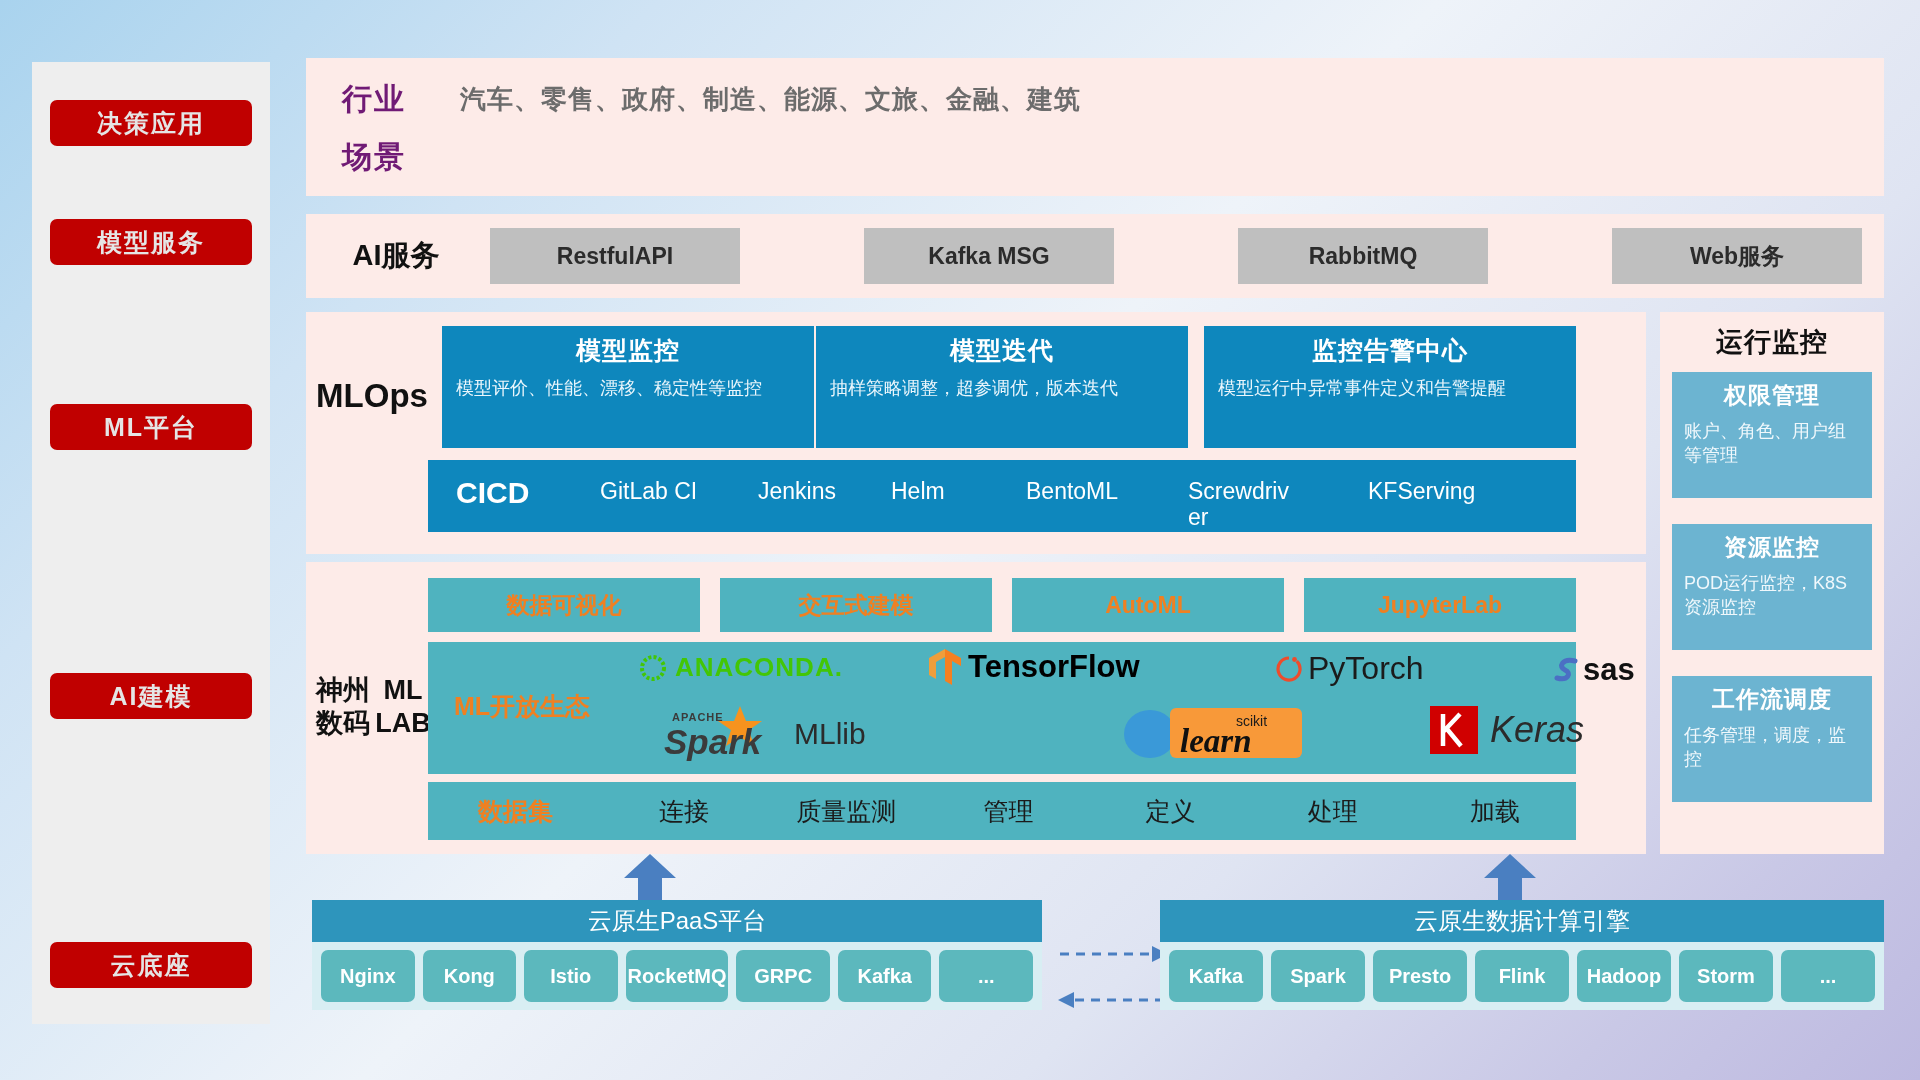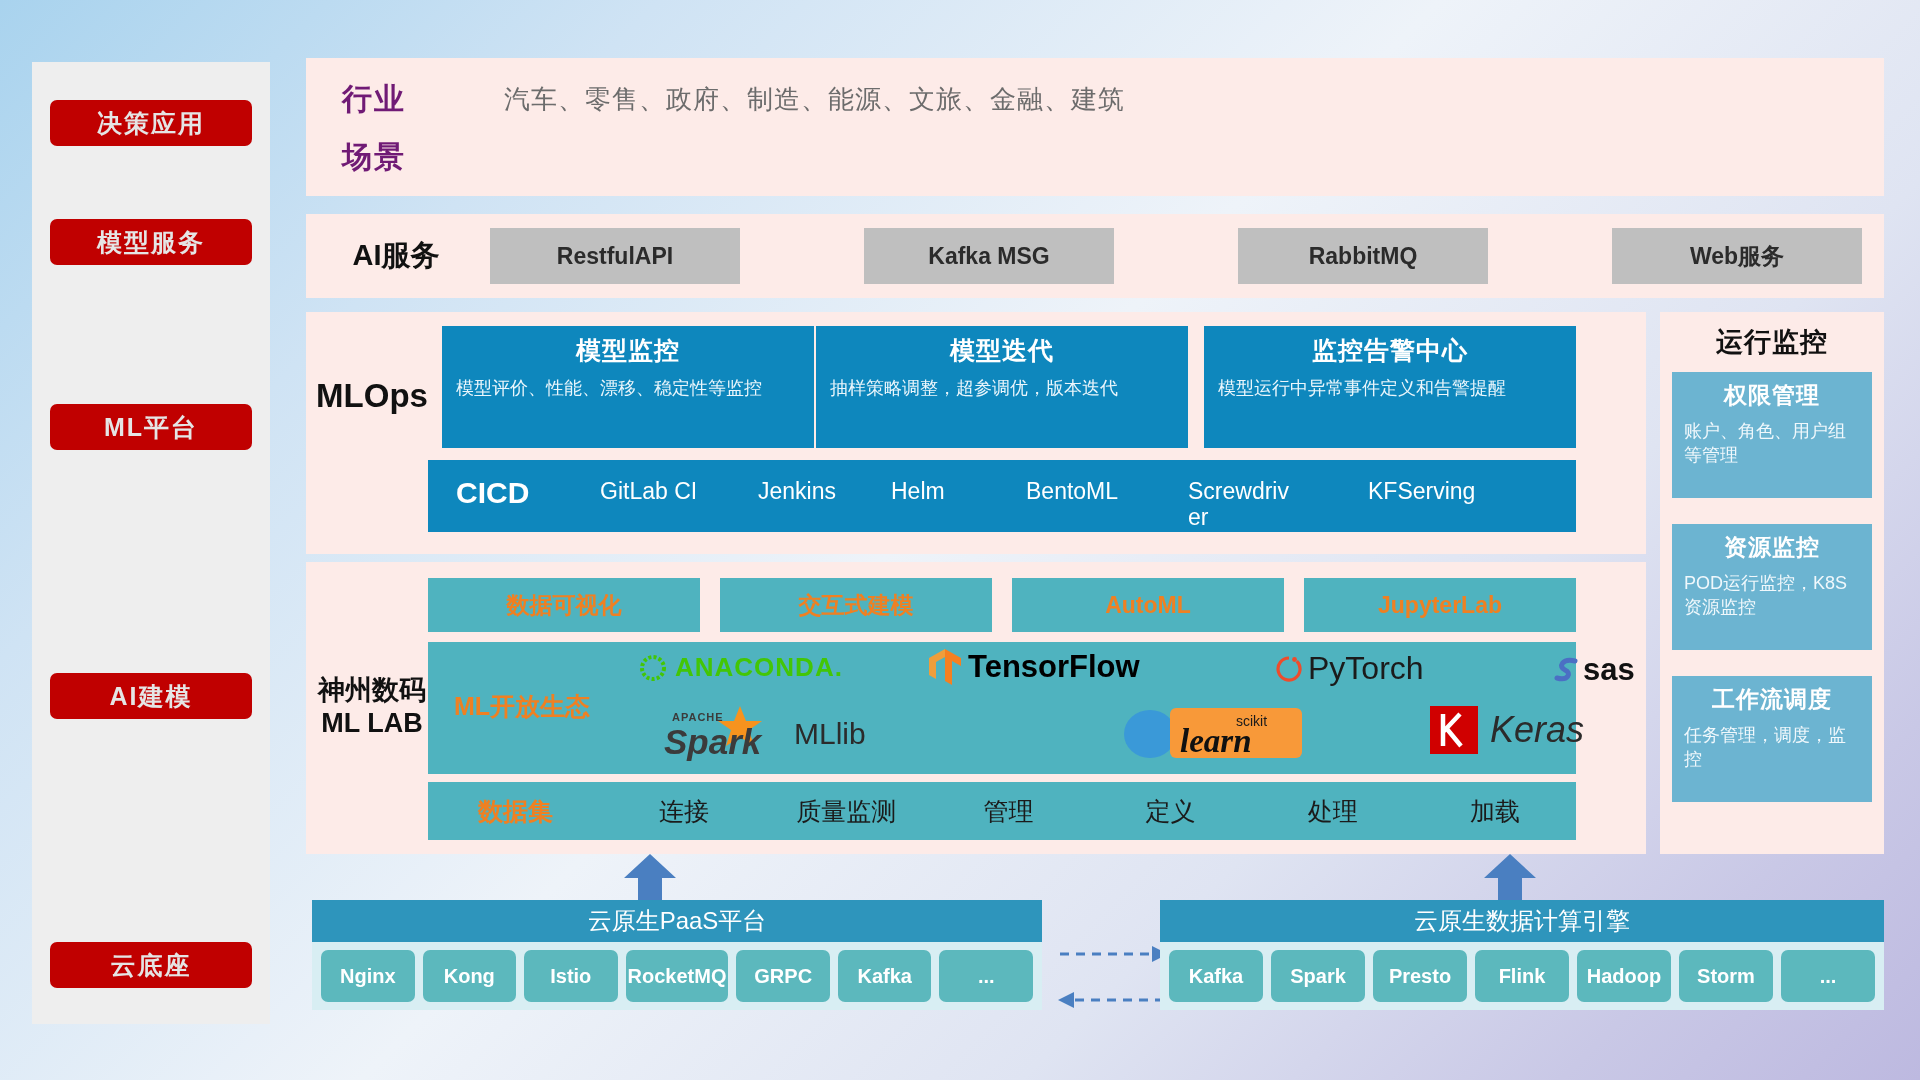--- a/index.html
+++ b/index.html
@@ -126,21 +126,21 @@
     <div class="rail-chip" style="top:38px">决策应用</div>
     <div class="rail-chip" style="top:157px">模型服务</div>
     <div class="rail-chip" style="top:342px">ML平台</div>
     <div class="rail-chip" style="top:611px">AI建模</div>
     <div class="rail-chip" style="top:880px">云底座</div>
   </div>
 
   <div class="band" id="band-top">
     <div class="toprow" style="left:36px; top:14px; height:54px;">
       <span class="toplabel" style="width:118px;">行业</span>
-      <span class="topval" style="margin-left:44px;">汽车、零售、政府、制造、能源、文旅、金融、建筑</span>
+      <span class="topval" style="font-weight:bold;">汽车、零售、政府、制造、能源、文旅、金融、建筑</span>
     </div>
     <div class="toprow" style="left:36px; top:72px; height:54px;">
       <span class="toplabel" style="width:118px;">场景</span>
     </div>
   </div>
 
   <div class="band" id="band-svc">
     <div class="rowlabel" style="left:24px; top:16px; width:132px; height:52px; font-size:29px;">AI服务</div>
     <div class="svc-chip" style="left:184px;  width:250px;">RestfulAPI</div>
     <div class="svc-chip" style="left:558px;  width:250px;">Kafka MSG</div>
@@ -169,21 +169,21 @@
       <div class="cicd-item" style="left:172px;">GitLab CI</div>
       <div class="cicd-item" style="left:330px;">Jenkins</div>
       <div class="cicd-item" style="left:463px;">Helm</div>
       <div class="cicd-item" style="left:598px;">BentoML</div>
       <div class="cicd-item" style="left:760px;">Screwdriver</div>
       <div class="cicd-item" style="left:940px;">KFServing</div>
     </div>
   </div>
 
   <div class="band" id="band-ai">
-    <div class="rowlabel" style="left:6px; top:106px; width:120px; height:78px; font-size:27px; flex-direction:column;">
+    <div class="rowlabel" style="left:6px; top:106px; width:120px; height:78px; font-size:27px; flex-direction:row;">
       <span>神州数码</span>
       <span>ML LAB</span>
     </div>
 
     <div class="tabchip" style="left:122px; width:272px;">数据可视化</div>
     <div class="tabchip" style="left:414px; width:272px;">交互式建模</div>
     <div class="tabchip" style="left:706px; width:272px;">AutoML</div>
     <div class="tabchip" style="left:998px; width:272px;">JupyterLab</div>
 
     <div id="eco">

